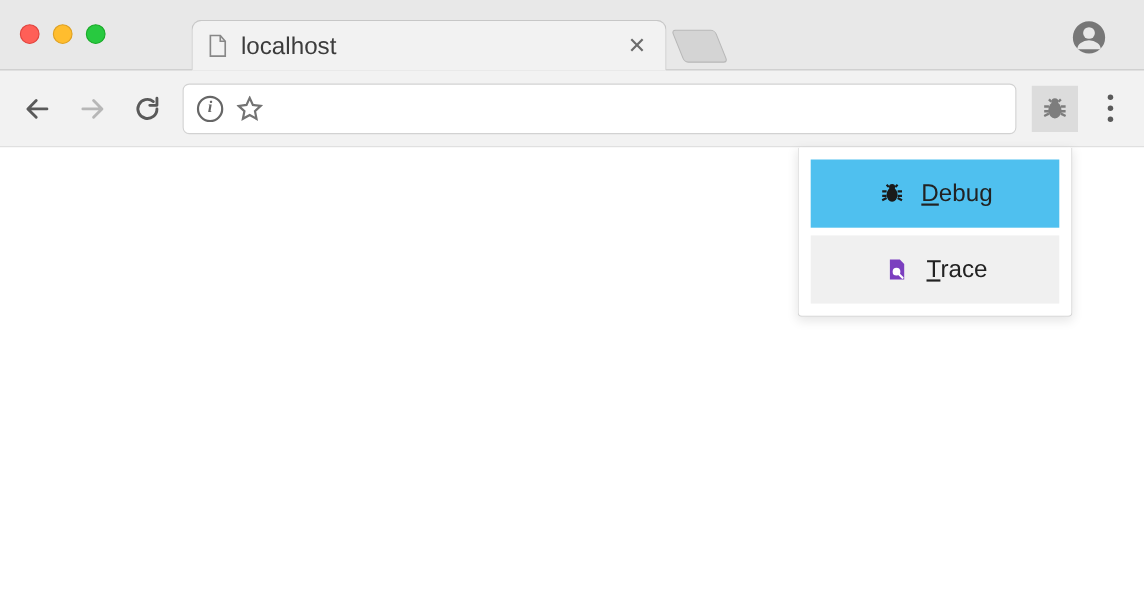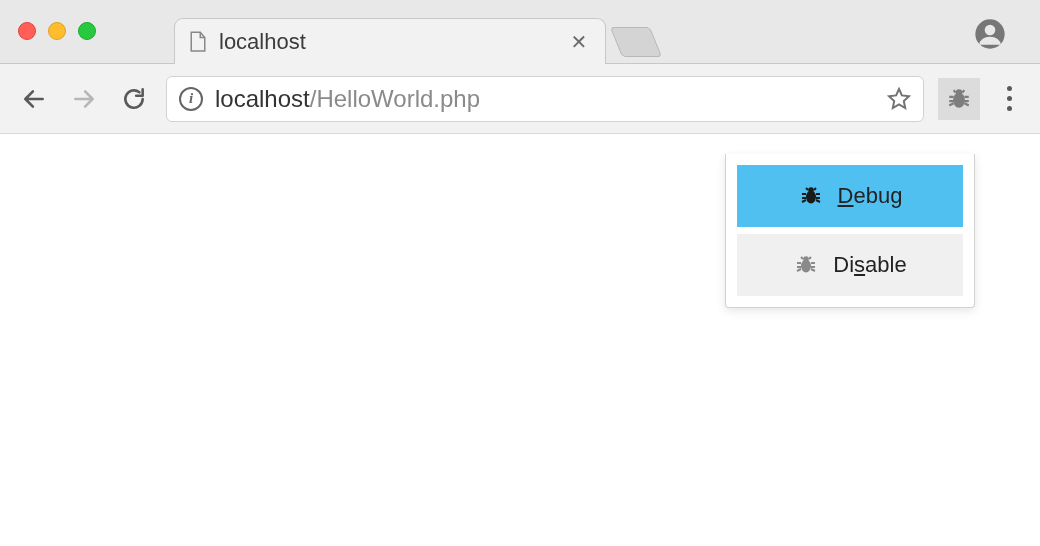--- a/index.html
+++ b/index.html
@@ -159,21 +159,20 @@
       width: 250px;
       background: #fff;
       border: 1px solid #d2d2d2;
       border-top: none;
       border-radius: 0 0 4px 4px;
       box-shadow: 0 3px 10px rgba(0,0,0,0.10);
       padding: 11px;
       display: flex;
       flex-direction: column;
       gap: 7px;
-      margin-top: 20px;
     }
     .dd-item {
       height: 62px;
       display: flex;
       align-items: center;
       justify-content: center;
       gap: 14px;
       font-size: 22px;
       color: #222;
       cursor: pointer;
@@ -225,23 +224,20 @@
   </div>
   <div class="navbtn">
     <svg width="26" height="26" viewBox="0 0 24 24">
         <path d="M20 12 a8 8 0 1 1 -3 -6.2" fill="none" stroke="currentColor" stroke-width="2.4" stroke-linecap="round"></path>
         <path d="M20 3 v6 h-6" fill="none" stroke="currentColor" stroke-width="2.4" stroke-linecap="round" stroke-linejoin="round"></path>
       </svg>
   </div>
 
   <div class="omnibox">
     <span class="omni-info">i</span>
-    <span class="omni-url">
-      <span>localhost</span><span class="path">/HelloWorld.php</span>
-    </span>
     <svg class="omni-star" width="24" height="24" viewBox="0 0 24 24">
       <path d="M12 2 L14.9 8.4 L22 9.3 L16.8 14 L18.2 21 L12 17.5 L5.8 21 L7.2 14 L2 9.3 L9.1 8.4 Z" fill="none" stroke="currentColor" stroke-width="2"></path>
     </svg>
   </div>
 
   <div class="ext-btn">
     <svg width="26" height="26" viewBox="0 0 24 24">
       <ellipse cx="12" cy="13" rx="5.5" ry="7" fill="currentColor"></ellipse>
       <circle cx="12" cy="6" r="3" fill="currentColor"></circle>
       <path d="M3 10 h4 M3 14 h4 M3 18 l4 -2 M21 10 h-4 M21 14 h-4 M21 18 l-4 -2 M7 4 l2 2 M17 4 l-2 2" stroke="currentColor" stroke-width="2" fill="none"></path>
@@ -264,25 +260,25 @@
       <svg width="24" height="24" viewBox="0 0 24 24">
         <ellipse cx="12" cy="13" rx="5" ry="6.5" fill="#1a1a1a"></ellipse>
         <circle cx="12" cy="6" r="2.8" fill="#1a1a1a"></circle>
         <path d="M3 10 h4 M3 14 h4 M3 18 l4 -2 M21 10 h-4 M21 14 h-4 M21 18 l-4 -2 M7 4 l2 2 M17 4 l-2 2" stroke="#1a1a1a" stroke-width="2" fill="none"></path>
       </svg>
     </span>
     <span><span></span><span class="underline">D</span><span>ebug</span></span>
   </div>
 
 
-
   <div class="dd-item">
     <span class="dd-icon">
       <svg width="24" height="24" viewBox="0 0 24 24">
-        <ellipse cx="12" cy="13" rx="5" ry="6.5" fill="#8a8a8a"></ellipse>
-        <circle cx="12" cy="6" r="2.8" fill="#8a8a8a"></circle>
-        <path d="M3 10 h4 M3 14 h4 M3 18 l4 -2 M21 10 h-4 M21 14 h-4 M21 18 l-4 -2 M7 4 l2 2 M17 4 l-2 2" stroke="#8a8a8a" stroke-width="2" fill="none"></path>
+        <path d="M6 3 h9 l4 4 v14 h-13 z" fill="#7b3fbf"></path>
+        <circle cx="12" cy="14" r="3.5" fill="#fff"></circle>
+        <path d="M14.5 16.5 l3 3" stroke="#fff" stroke-width="2" stroke-linecap="round"></path>
       </svg>
     </span>
-    <span><span>Di</span><span class="underline">s</span><span>able</span></span>
-  </div>
+    <span><span></span><span class="underline">T</span><span>race</span></span>
+  </div>
+
 
 </div>
 
 </body></html>

